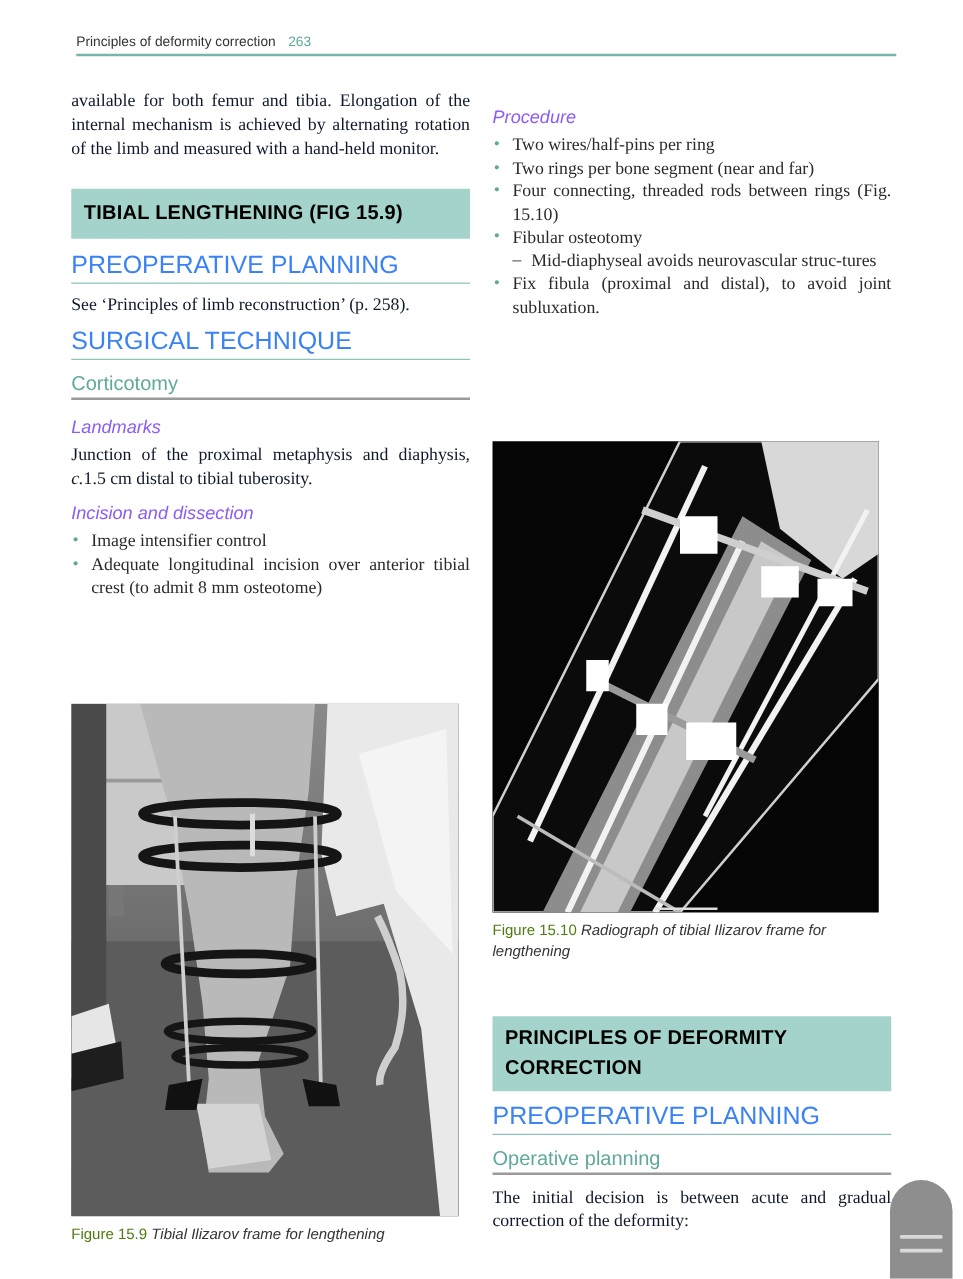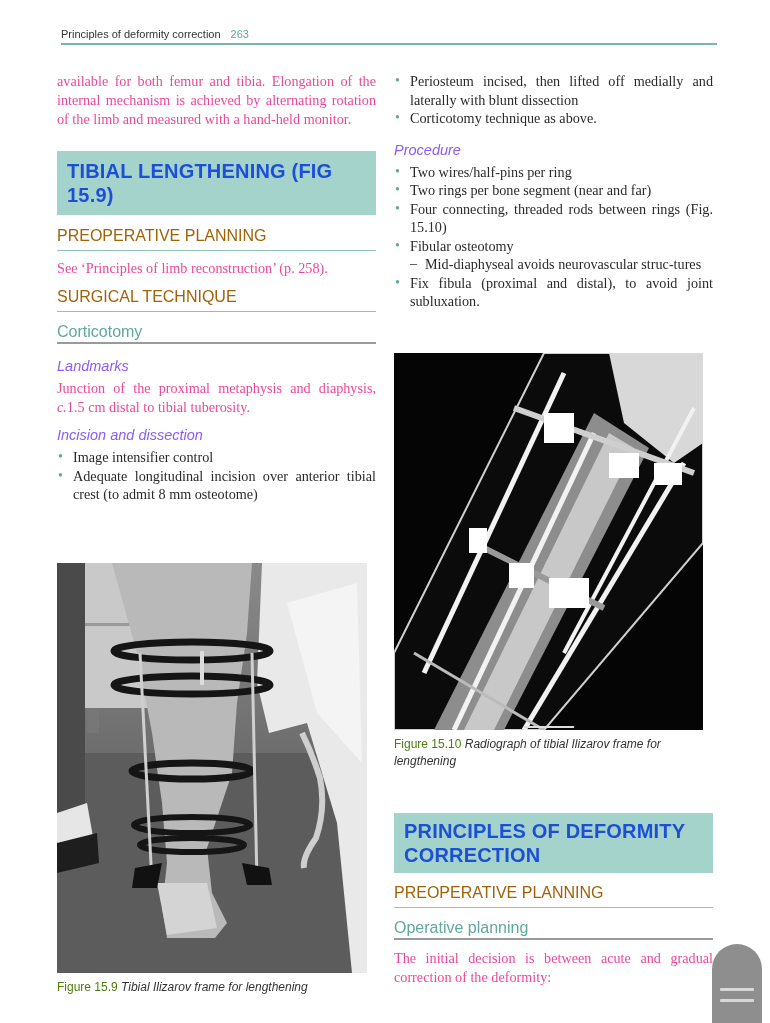--- a/index.html
+++ b/index.html
@@ -11,28 +11,28 @@
     border-bottom: 2px solid #79b5ad;
     font-family: "Liberation Sans", "DejaVu Sans", sans-serif;
     font-size: 11px; color: #333; line-height: 14px;
   }
   .running-head .pnum { color: #5fa89d; margin-left: 10px; }
 
   .col { position: absolute; top: 72px; width: 319px; }
   .col-left { left: 57px; }
   .col-right { left: 394px; }
 
-  .body-text { font-size: 14.2px; line-height: 19px; text-align: justify; hyphens: manual; color: #ec4899; }
+  .body-text { font-size: 14.2px; line-height: 19px; text-align: justify; hyphens: manual; color: #0f172a; }
 
   .h-box {
     background: #a4d3cb; padding: 8px 10px; font-family: "Liberation Sans", "DejaVu Sans", sans-serif;
-    font-weight: bold; font-size: 20px; line-height: 24px; color: #1d4ed8; letter-spacing: 0.2px;
+    font-weight: bold; font-size: 16px; line-height: 24px; color: #000000; letter-spacing: 0.2px;
   }
   .h-caps {
-    font-family: "Liberation Sans", "DejaVu Sans", sans-serif; font-size: 16px; color: #a16207;
+    font-family: "Liberation Sans", "DejaVu Sans", sans-serif; font-size: 20px; color: #3b82f6;
     padding-bottom: 4px; border-bottom: 1.5px solid #8cc3ba; line-height: 20px;
   }
   .h-teal {
     font-family: "Liberation Sans", "DejaVu Sans", sans-serif; font-size: 16px; color: #5fa89d;
     padding-bottom: 0; border-bottom: 2px solid #9a9a9a; line-height: 20px;
   }
   .h-italic {
     font-family: "Liberation Sans", "DejaVu Sans", sans-serif; font-style: italic; font-size: 14.5px;
     color: #8b5cf6; line-height: 20px;
   }
@@ -127,24 +127,20 @@
     <path d="M78 305 L105 300 L100 325 L75 325 Z" fill="#111"></path>
     <path d="M185 300 L212 305 L215 322 L190 322 Z" fill="#111"></path>
   </svg>
 </div>
 <div class="caption" style="position:absolute; left:57px; top:979px; width:319px;">
   <span class="fig-num">Figure 15.9</span>
   <span class="fig-text">Tibial Ilizarov frame for lengthening</span>
 </div>
 
 <div class="col col-right">
-  <ul class="bullets">
-    <li>Periosteum incised, then lifted off medially and laterally with blunt dissection</li>
-    <li>Corticotomy technique as above.</li>
-  </ul>
   <div class="h-italic" style="margin-top:12px;">Procedure</div>
   <ul class="bullets" style="margin-top:3px;">
     <li>Two wires/half-pins per ring</li>
     <li>Two rings per bone segment (near and far)</li>
     <li>Four connecting, threaded rods between rings (Fig. 15.10)</li>
     <li>Fibular osteotomy</li>
     <li class="sub">Mid-diaphyseal avoids neurovascular struc-tures</li>
     <li>Fix fibula (proximal and distal), to avoid joint subluxation.</li>
   </ul>
 </div>

